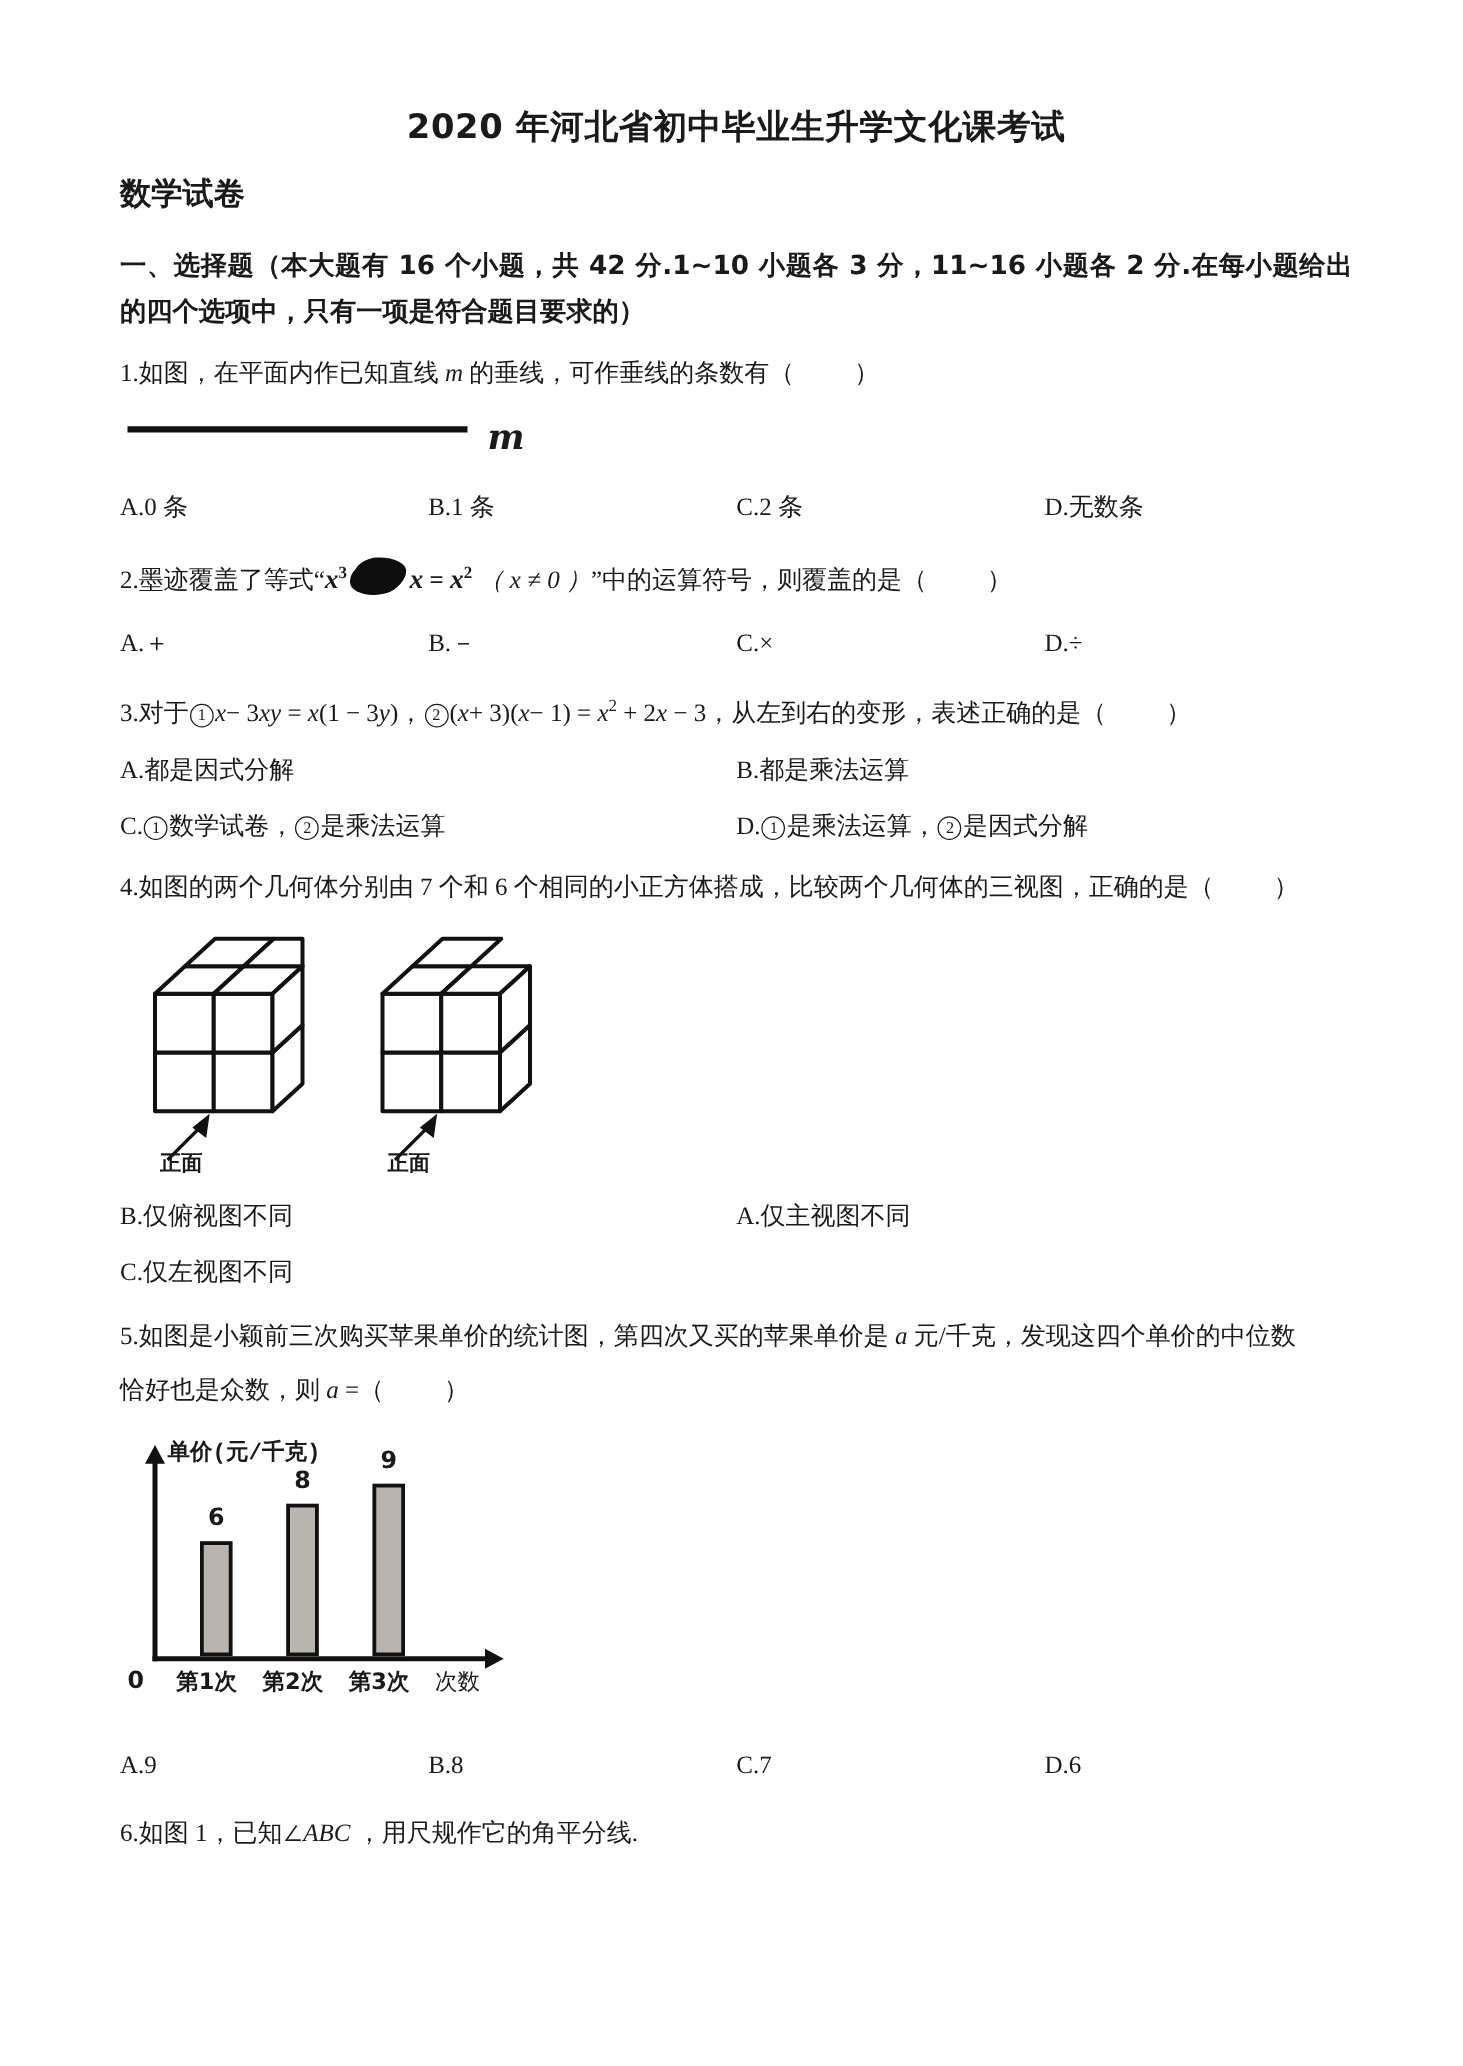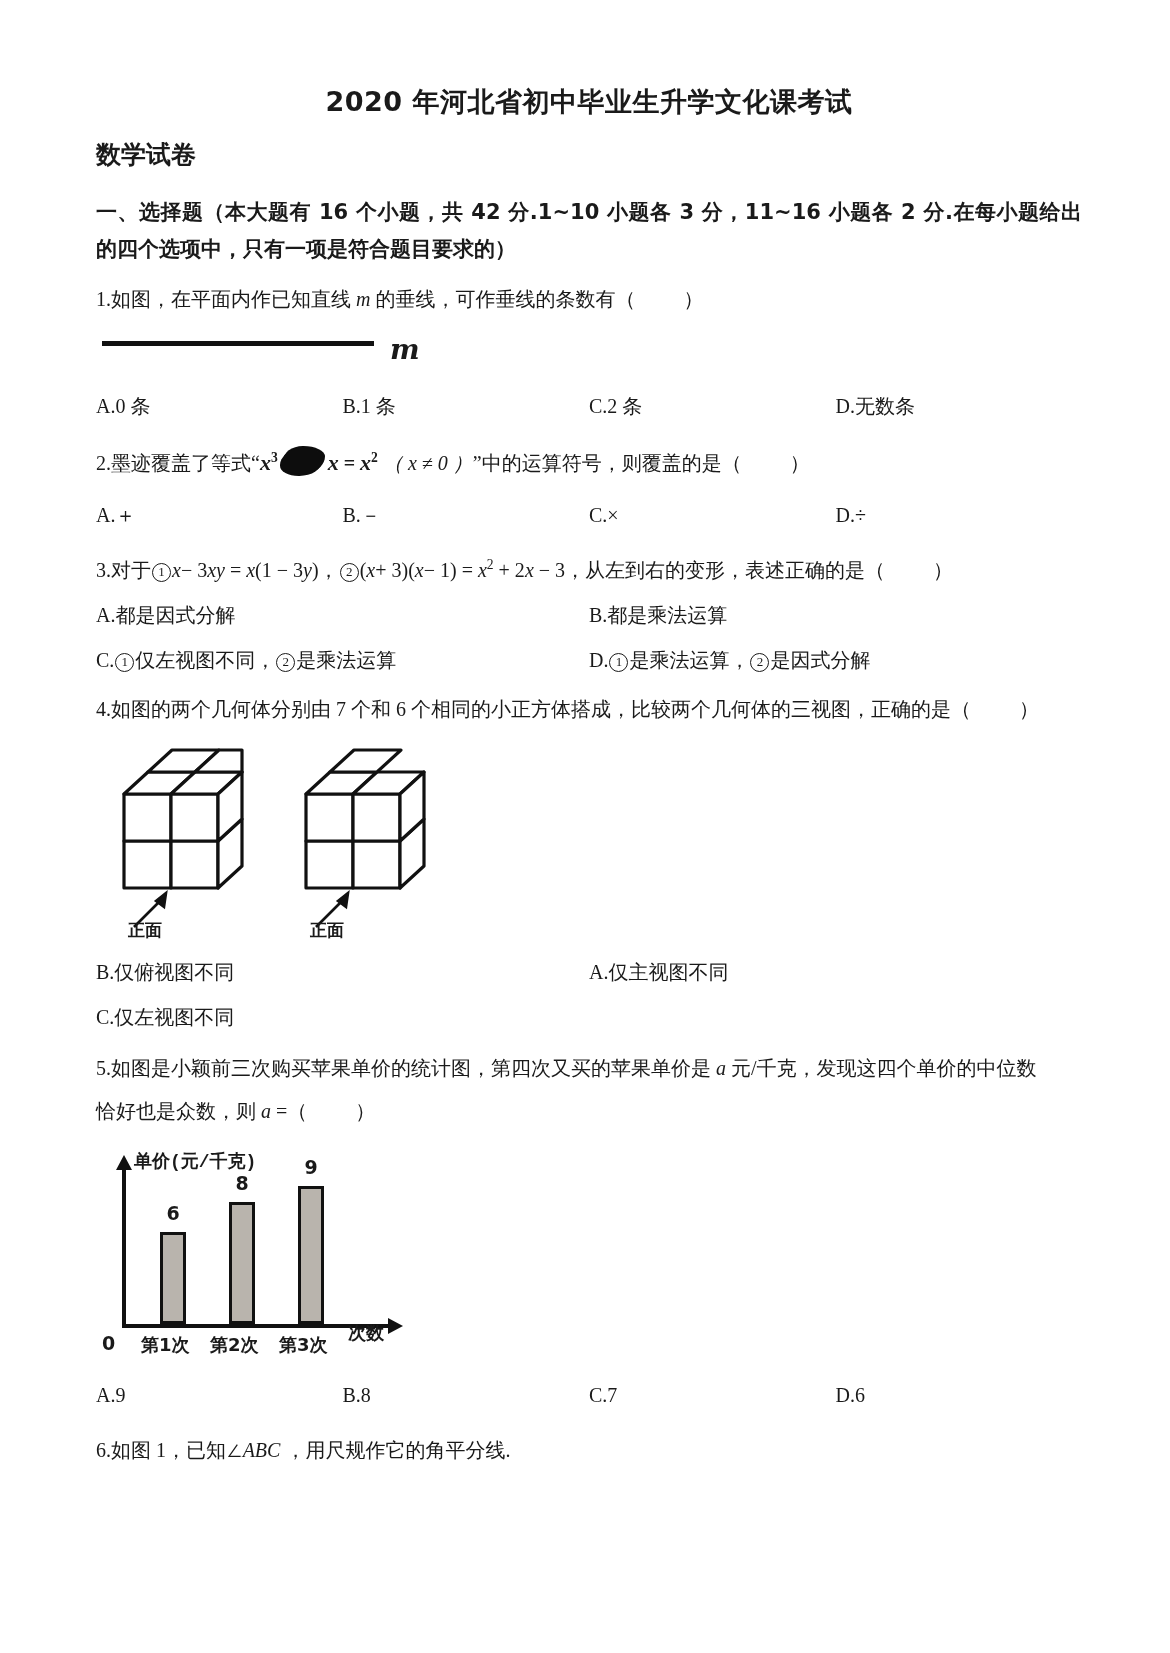--- a/index.html
+++ b/index.html
@@ -225,23 +225,23 @@
   }
   .origin-label {
     position: absolute;
     left: 2px; bottom: 0px;
     font-family: "DejaVu Sans", sans-serif;
     font-weight: bold;
     font-size: 19px;
   }
   .x-axis-title {
     position: absolute;
-    bottom: 12px;
-    font-family: "DejaVu Sans", sans-serif;
-    font-weight: bold;
+    bottom: 0px;
+    font-family: "DejaVu Sans", sans-serif;
+    font-weight: normal;
     font-size: 18px;
     white-space: nowrap;
   }
 </style>
 </head>
 <body>
 
 <div class="page">
   <div class="content">
 
@@ -278,21 +278,21 @@
     </div>
 
     <div class="q">
       <div class="q-stem"><span>3.</span><span>对于</span><span class="circnum">1</span><span class="mi">x</span><span>− 3</span><span class="mi">xy</span> <span>=</span> <span class="mi">x</span><span>(1 − 3</span><span class="mi">y</span><span>)，</span><span class="circnum">2</span><span>(</span><span class="mi">x</span><span>+ 3)(</span><span class="mi">x</span><span>− 1) =</span> <span class="mi">x</span><sup class="expn">2</sup> <span>+ 2</span><span class="mi">x</span> <span>− 3</span><span>，从左到右的变形，表述正确的是（</span><span class="blank-paren">&nbsp;&nbsp;&nbsp;&nbsp;</span><span>）</span></div>
 
       <div class="opts2 tight">
         <div>A.都是因式分解</div>
         <div>B.都是乘法运算</div>
       </div>
       <div class="opts2 tight">
-        <div><span>C.</span><span class="circnum">1</span><span>仅左视图不同，</span><span class="circnum">2</span><span>是乘法运算</span></div>
+        <div><span>C.</span><span class="circnum">1</span><span>数学试卷，</span><span class="circnum">2</span><span>是乘法运算</span></div>
         <div><span>D.</span><span class="circnum">1</span><span>是乘法运算，</span><span class="circnum">2</span><span>是因式分解</span></div>
       </div>
     </div>
 
     <div class="q" style="margin-top:14px;">
       <div class="q-stem"><span>4.</span><span>如图的两个几何体分别由 7 个和 6 个相同的小正方体搭成，比较两个几何体的三视图，正确的是（</span><span class="blank-paren">&nbsp;&nbsp;&nbsp;&nbsp;</span><span>）</span></div>
 
       <div class="fig-cubes">
 
         <div class="cube-group g1">
@@ -382,21 +382,21 @@
         <div class="x-tick-label" style="left:110px;">第2次</div>
 
         <div class="bar" style="left:198px; height:138px;"></div>
         <div class="bar-value" style="left:196px; bottom:176px;">9</div>
         <div class="x-tick-label" style="left:179px;">第3次</div>
 
         <div class="origin-label">0</div>
         <div class="x-axis-title" style="left:248px;">次数</div>
       </div>
 
-      <div class="opts4" style="margin-top:18px;">
+      <div class="opts4" style="margin-top:34px;">
         <div>A.9</div>
         <div>B.8</div>
         <div>C.7</div>
         <div>D.6</div>
       </div>
     </div>
 
     <div class="q">
       <div class="q-stem"><span>6.</span><span>如图 1，已知∠</span><span class="mi">ABC</span> <span>，用尺规作它的角平分线.</span></div>
     </div>

